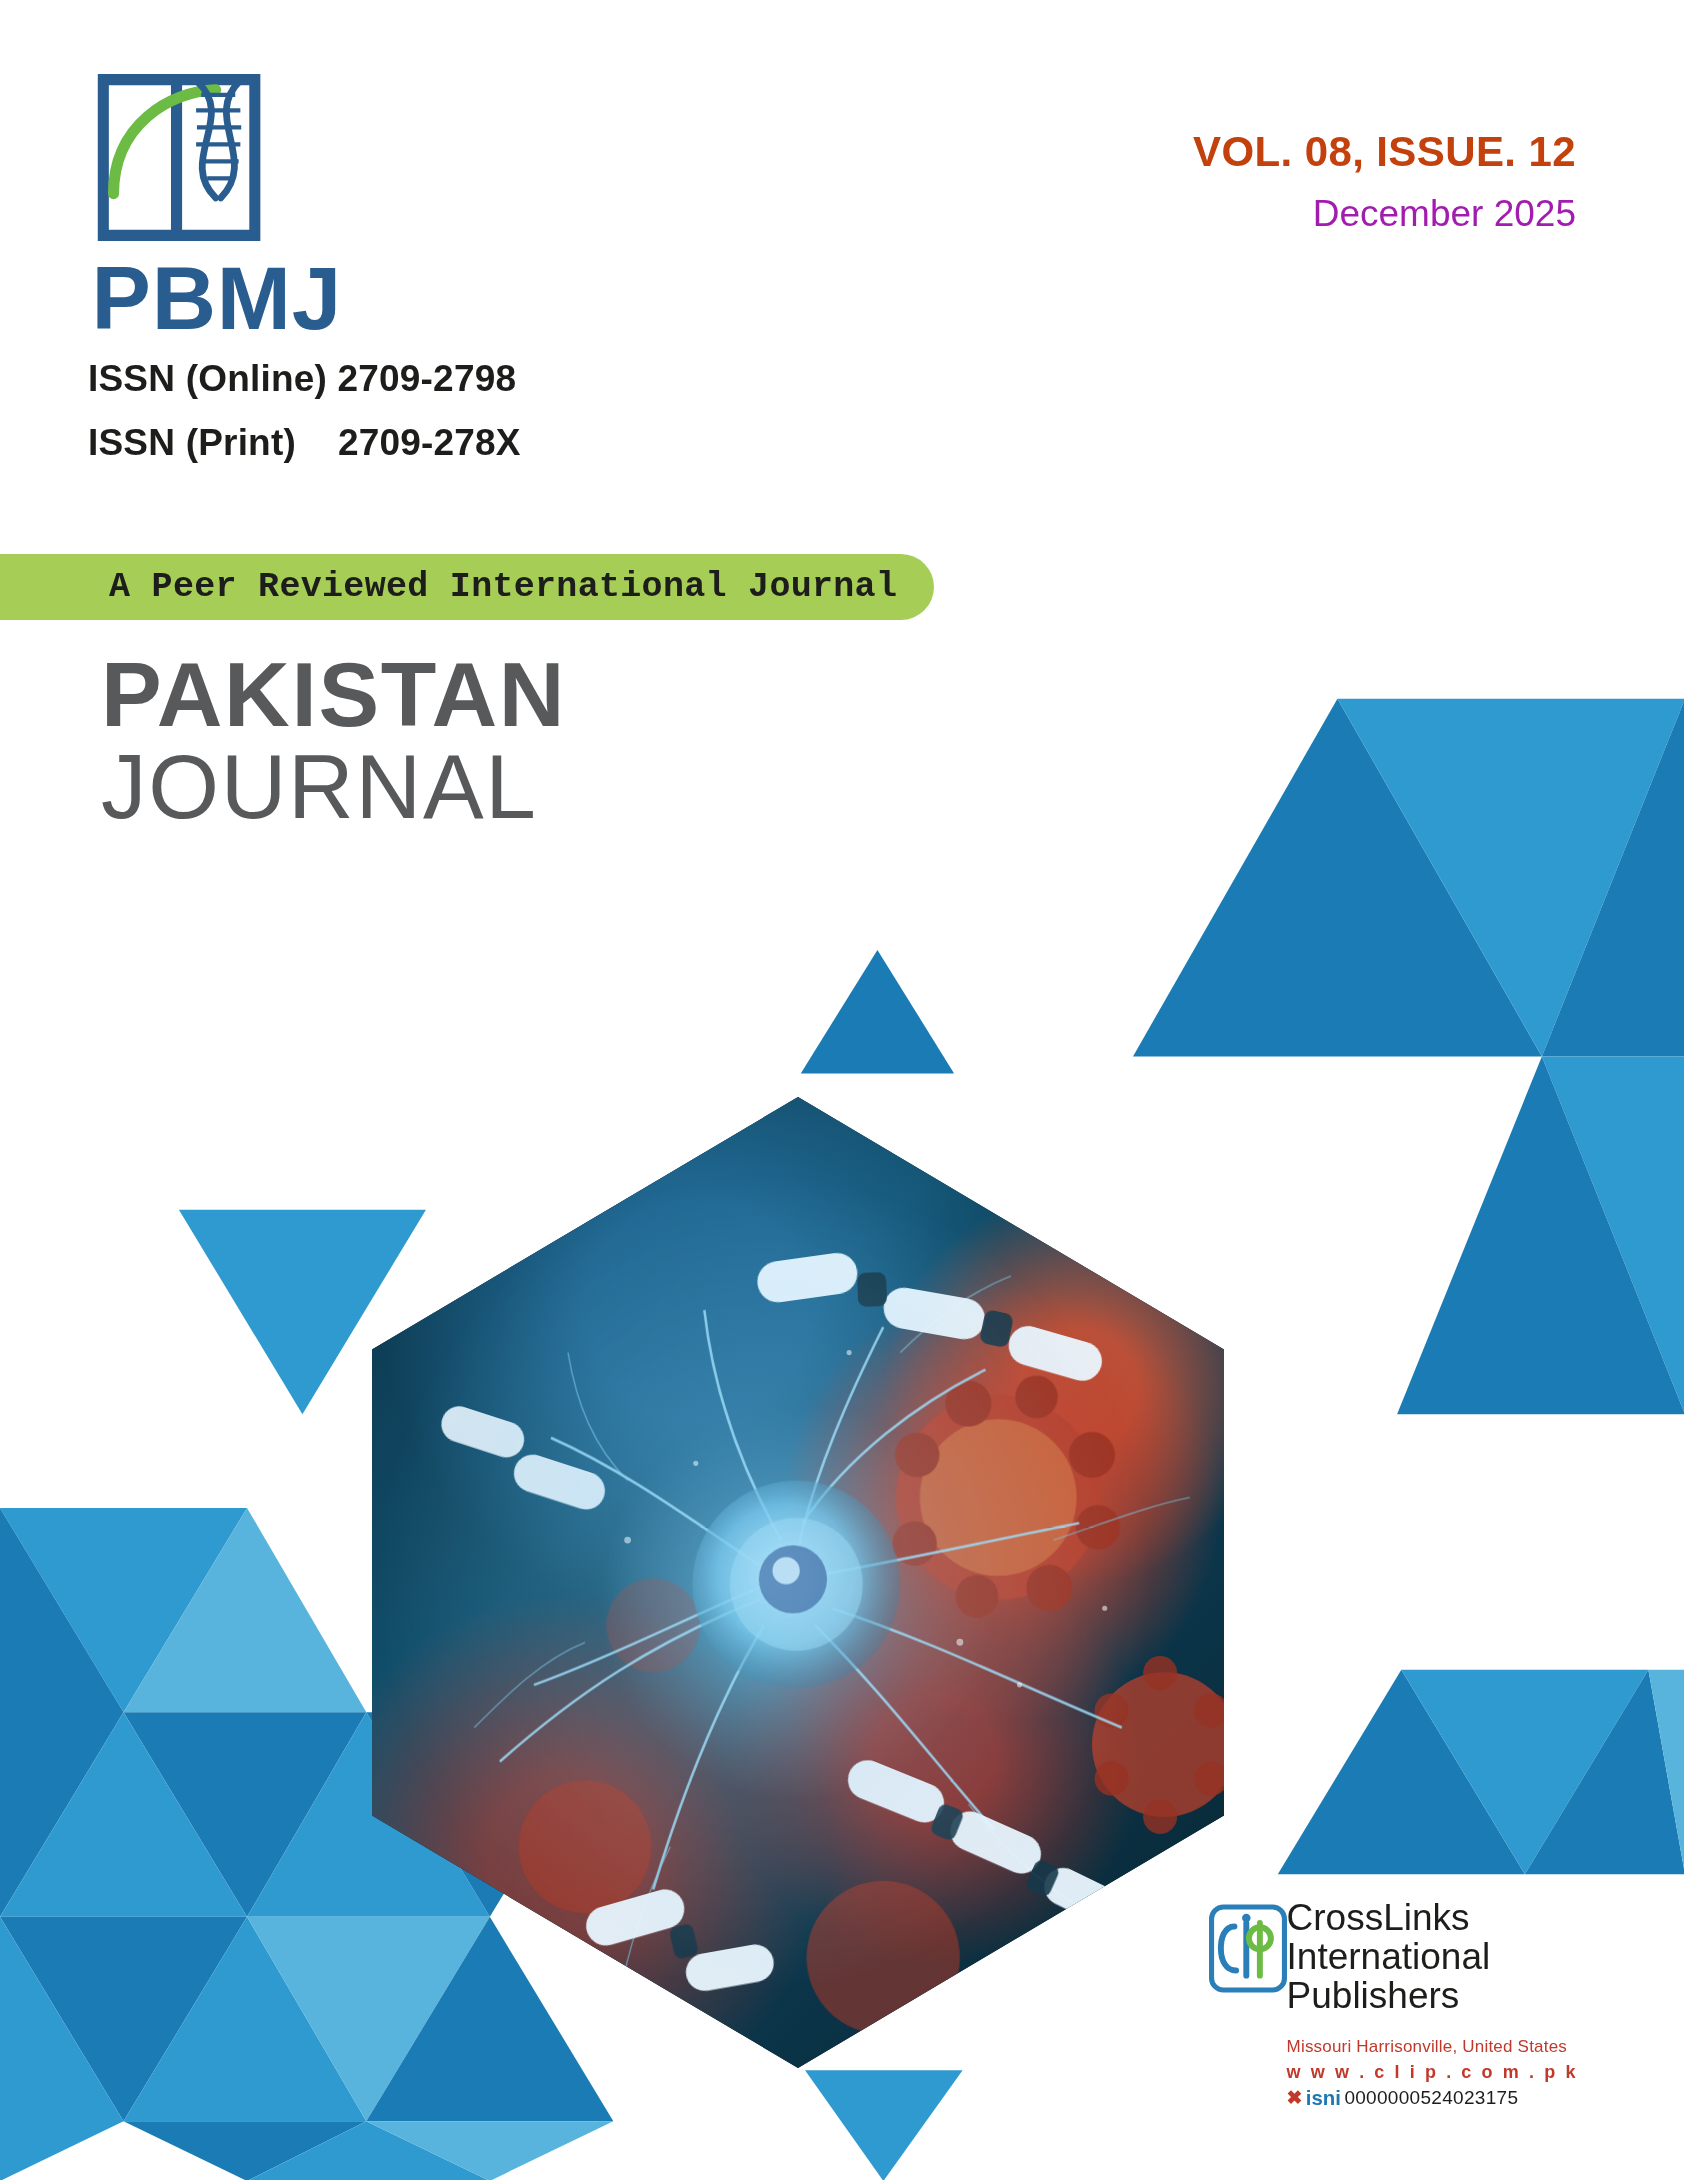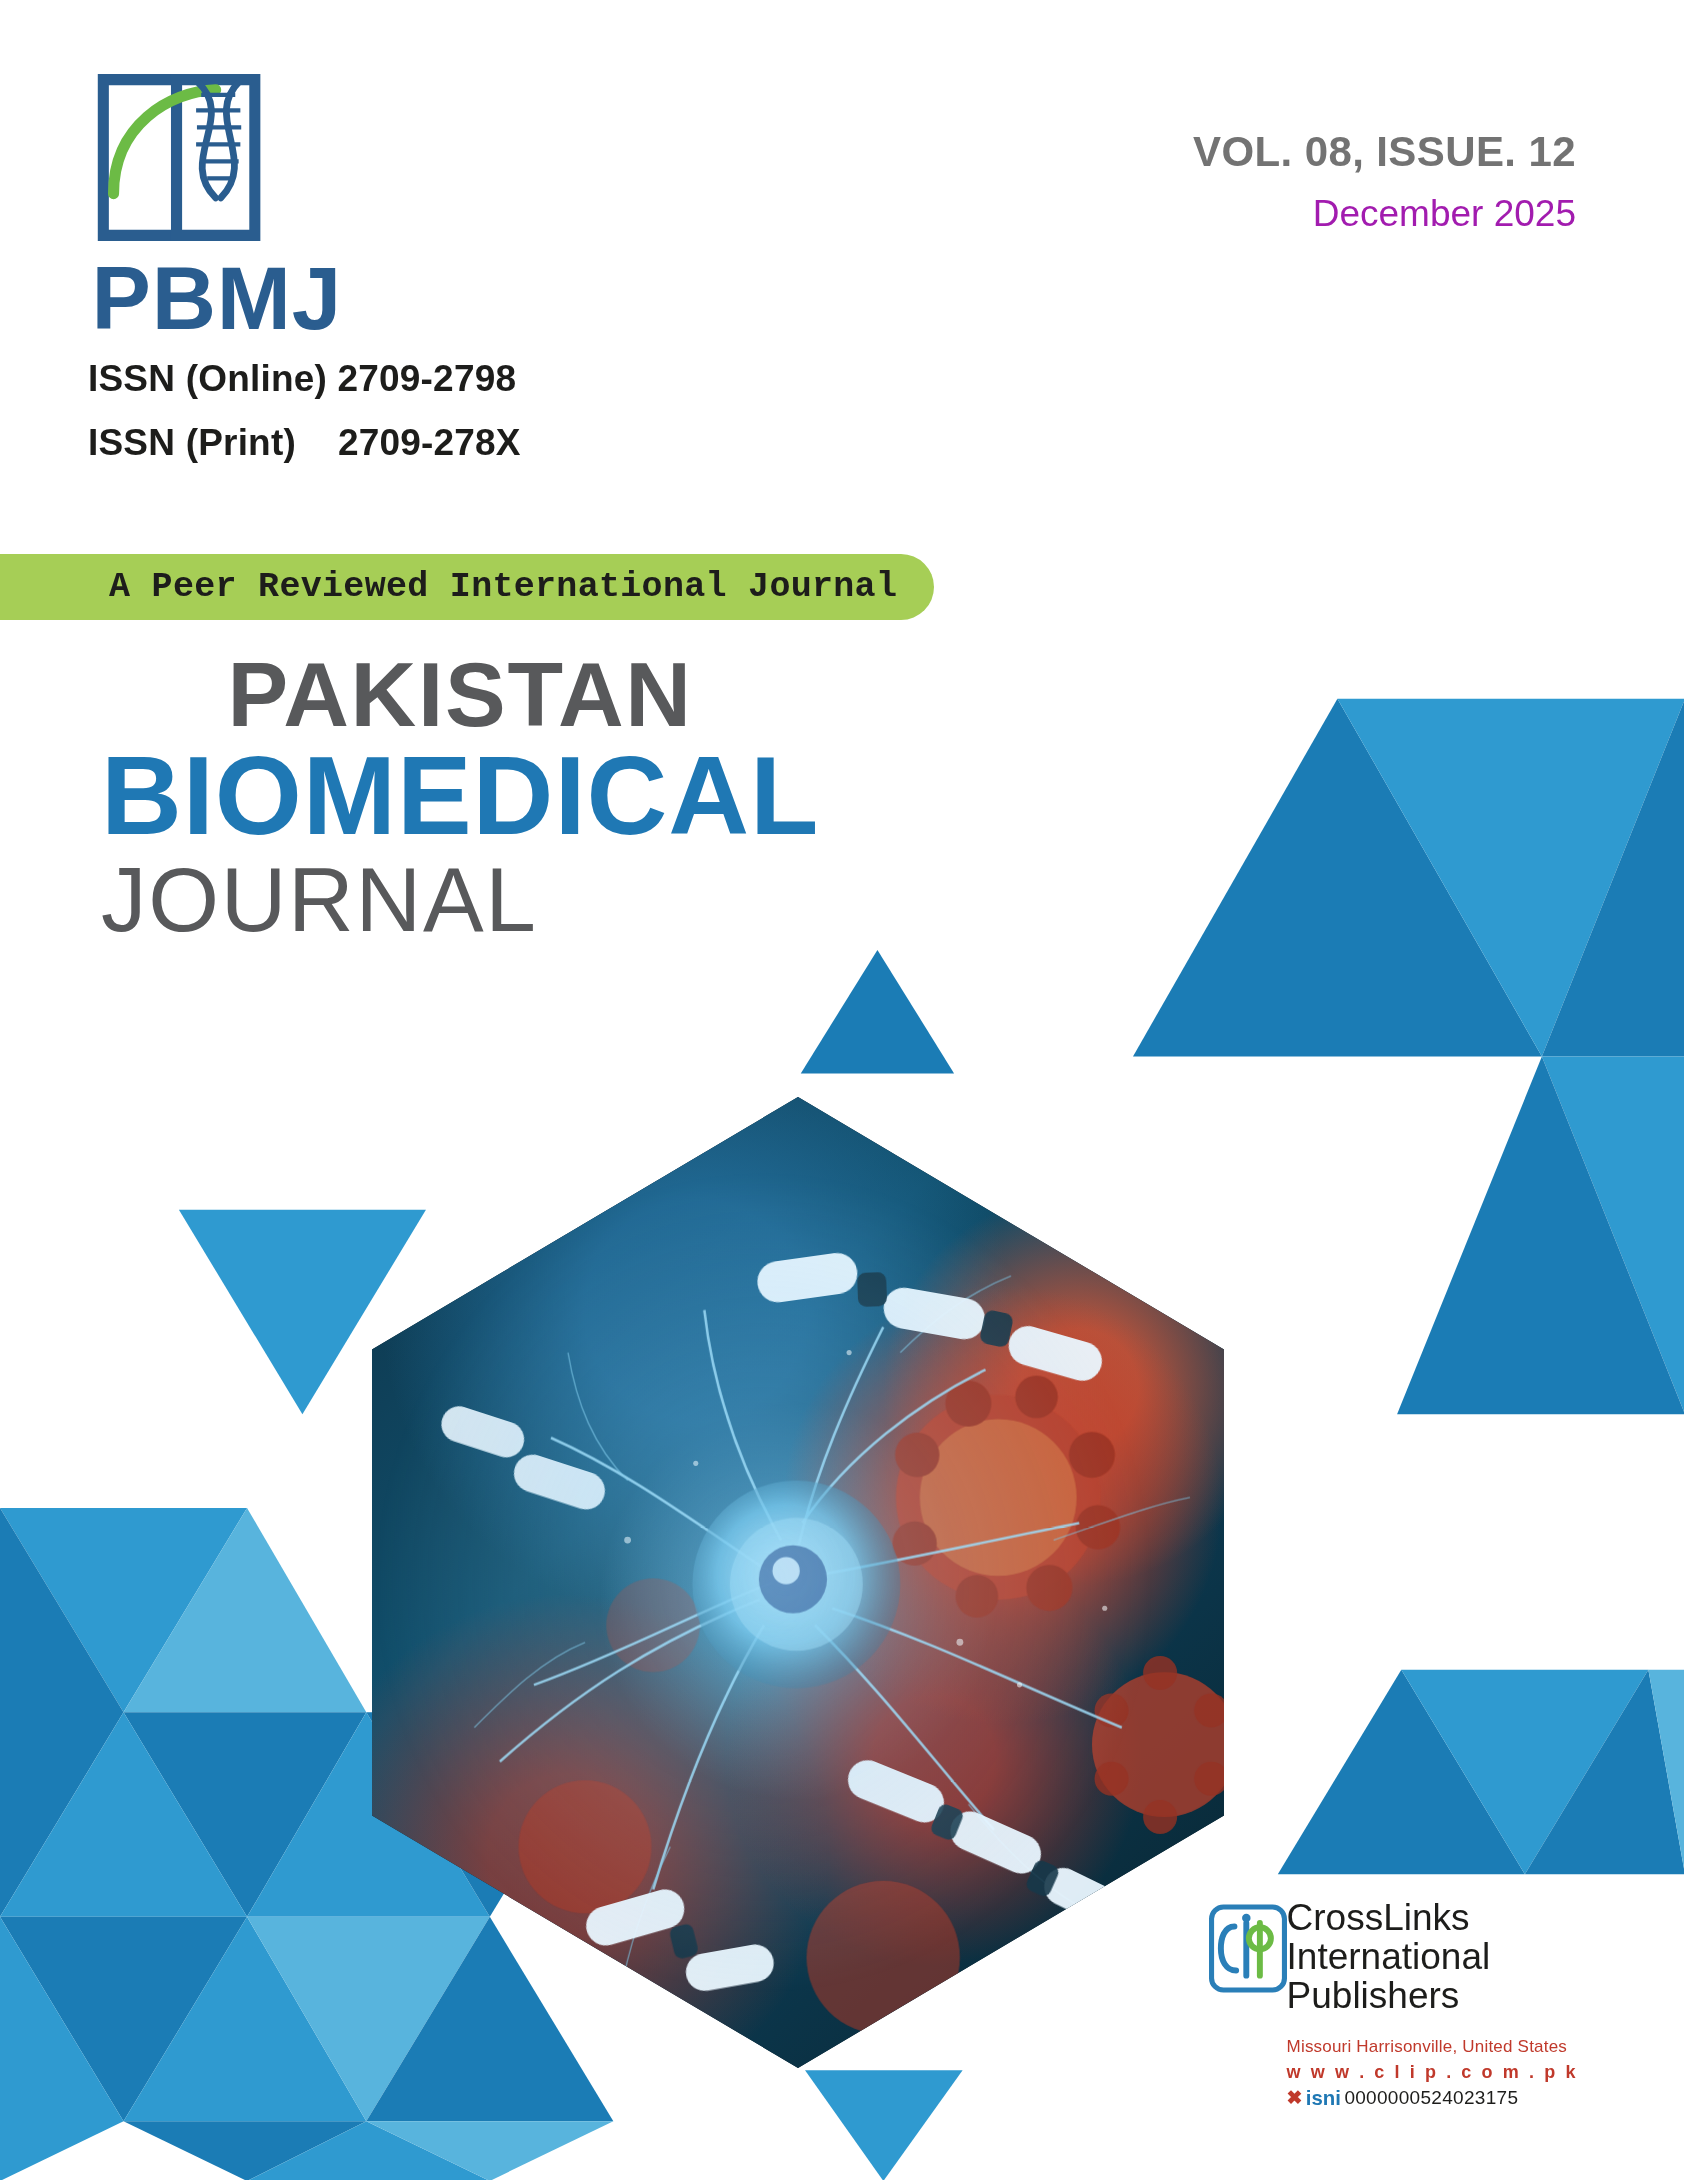--- a/index.html
+++ b/index.html
@@ -66,21 +66,21 @@
 
   .issue-block {
     position: absolute;
     right: 109px;
     top: 128px;
     text-align: right;
   }
   .issue-vol {
     font-size: 42px;
     font-weight: bold;
-    color: #737373;
+    color: #c2410c;
     letter-spacing: 0.4px;
   }
   .issue-date {
     font-size: 37px;
     color: #a21caf;
     margin-top: 17px;
     font-weight: normal;
   }
 
   
@@ -313,21 +313,20 @@
       <div class="issue-date">December 2025</div>
     </div>
   </div>
 
   <div class="peer-pill">
     <span>A Peer Reviewed International Journal</span>
   </div>
 
   <div class="title-block">
     <div class="title-line1">PAKISTAN</div>
-    <div class="title-line2">BIOMEDICAL</div>
     <div class="title-line3">JOURNAL</div>
   </div>
 
   <div class="hex-image">
     <div class="bio"></div>
     <svg class="neuron" viewBox="0 0 1000 1140" xmlns="http://www.w3.org/2000/svg" aria-hidden="true">
       <defs>
         <radialGradient id="soma" cx="45%" cy="45%" r="60%">
           <stop offset="0%" stop-color="#cfefff" stop-opacity="0.95"></stop>
           <stop offset="55%" stop-color="#6fc3e8" stop-opacity="0.75"></stop>

